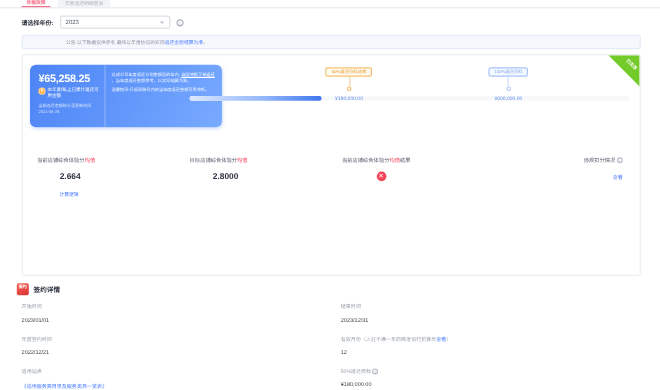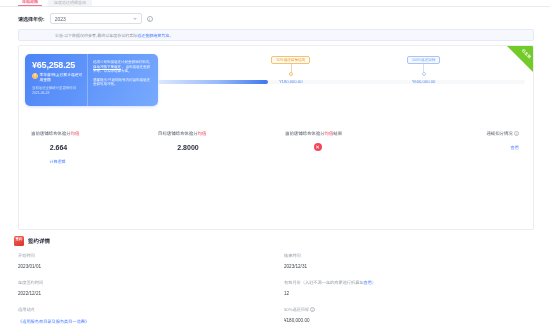--- a/index.html
+++ b/index.html
@@ -133,21 +133,21 @@
   
   .progress-area {
     position: relative;
     height: 82px;
     padding-top: 8px;
   }
 
   .blue-card {
     position: absolute;
     left: 6px; top: 8px;
-    width: 133px; height: 52px;
+    width: 160px; height: 52px;
     border-radius: 5px;
     background: linear-gradient(120deg,#4d84f5 0%, #5f95fa 45%, #79aaff 100%);
     display: flex;
     overflow: hidden;
     box-shadow: 0 1px 3px rgba(77,132,245,0.25);
   }
   .bc-left {
     width: 62px;
     padding: 6px 0 0 7px;
     position: relative;

